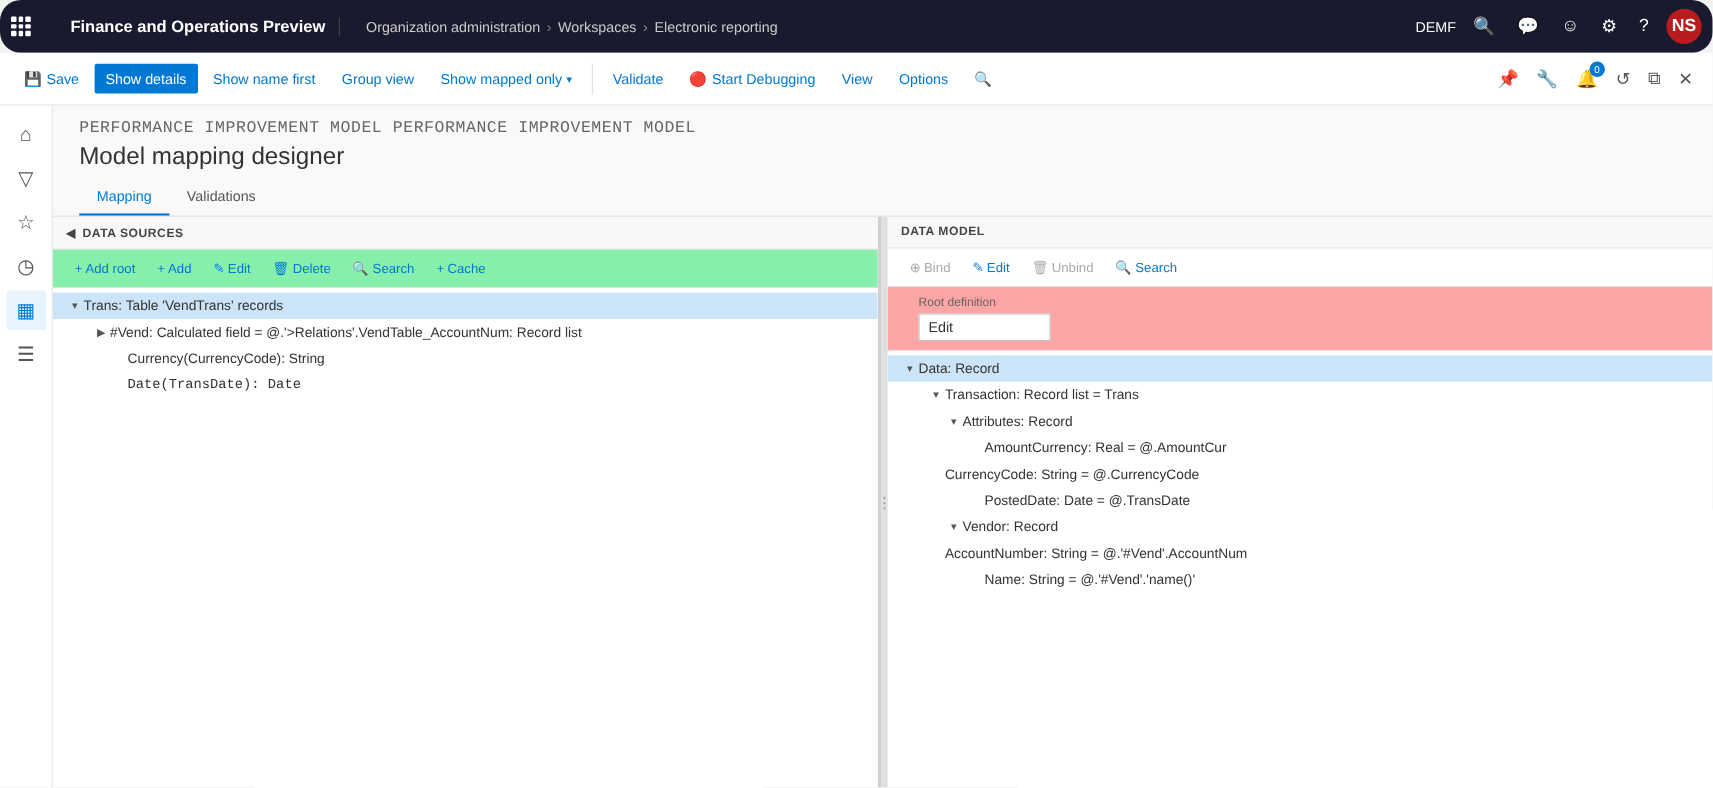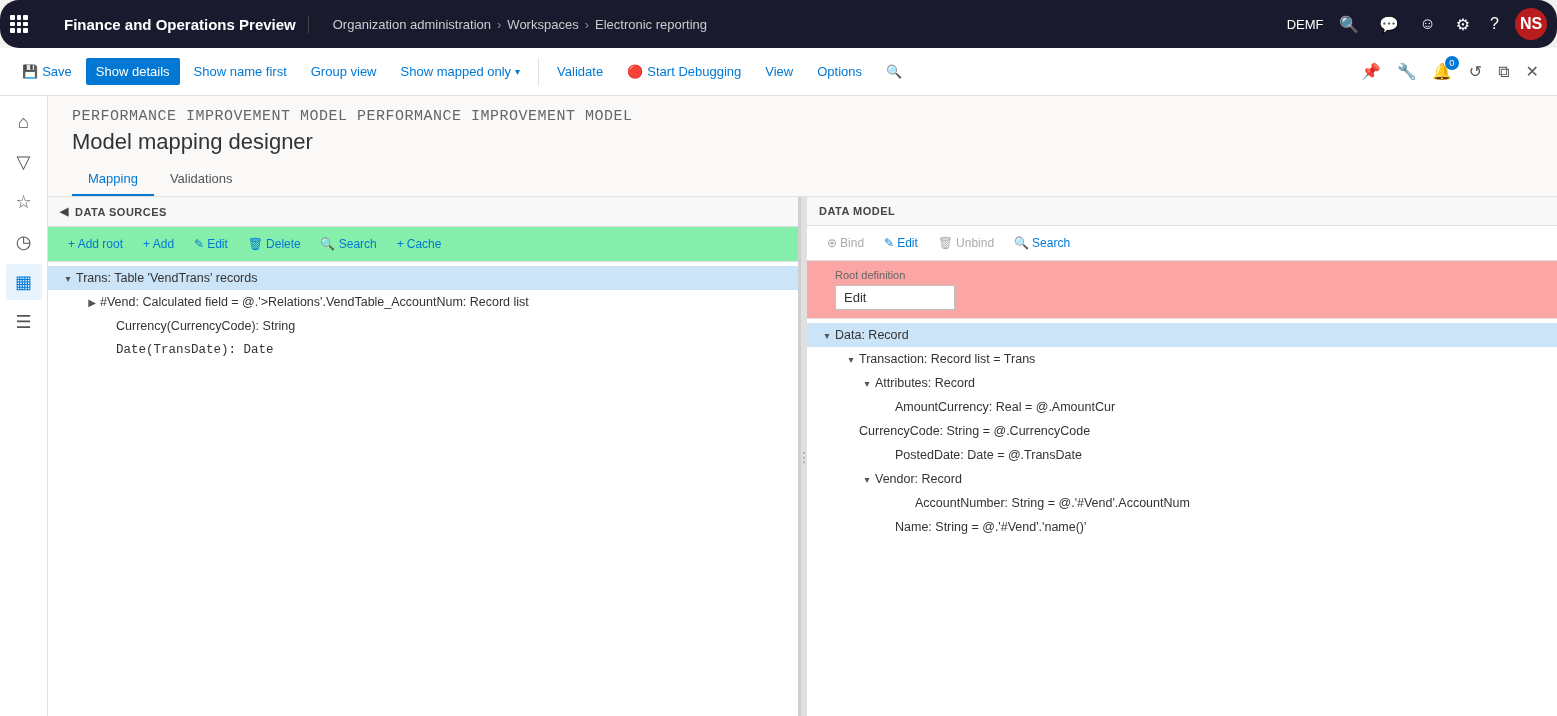--- a/index.html
+++ b/index.html
@@ -303,21 +303,21 @@
           <div class="tree-item" style="padding-left: 72px;">
             <span class="tree-toggle" style="visibility:hidden;">▶</span>
             <span class="tree-item-text">PostedDate: Date = @.TransDate</span>
           </div>
 
           <div class="tree-item" style="padding-left: 52px;">
             <span class="tree-toggle">▾</span>
             <span class="tree-item-text">Vendor: Record</span>
           </div>
 
-          <div class="tree-item" style="padding-left: 92px;">
+          <div class="tree-item" style="padding-left: 36px;">
             <span class="tree-toggle" style="visibility:hidden;">▶</span>
             <span class="tree-item-text">AccountNumber: String = @.'#Vend'.AccountNum</span>
           </div>
 
           <div class="tree-item" style="padding-left: 72px;">
             <span class="tree-toggle" style="visibility:hidden;">▶</span>
             <span class="tree-item-text">Name: String = @.'#Vend'.'name()'</span>
           </div>
         </div>
       </div>

